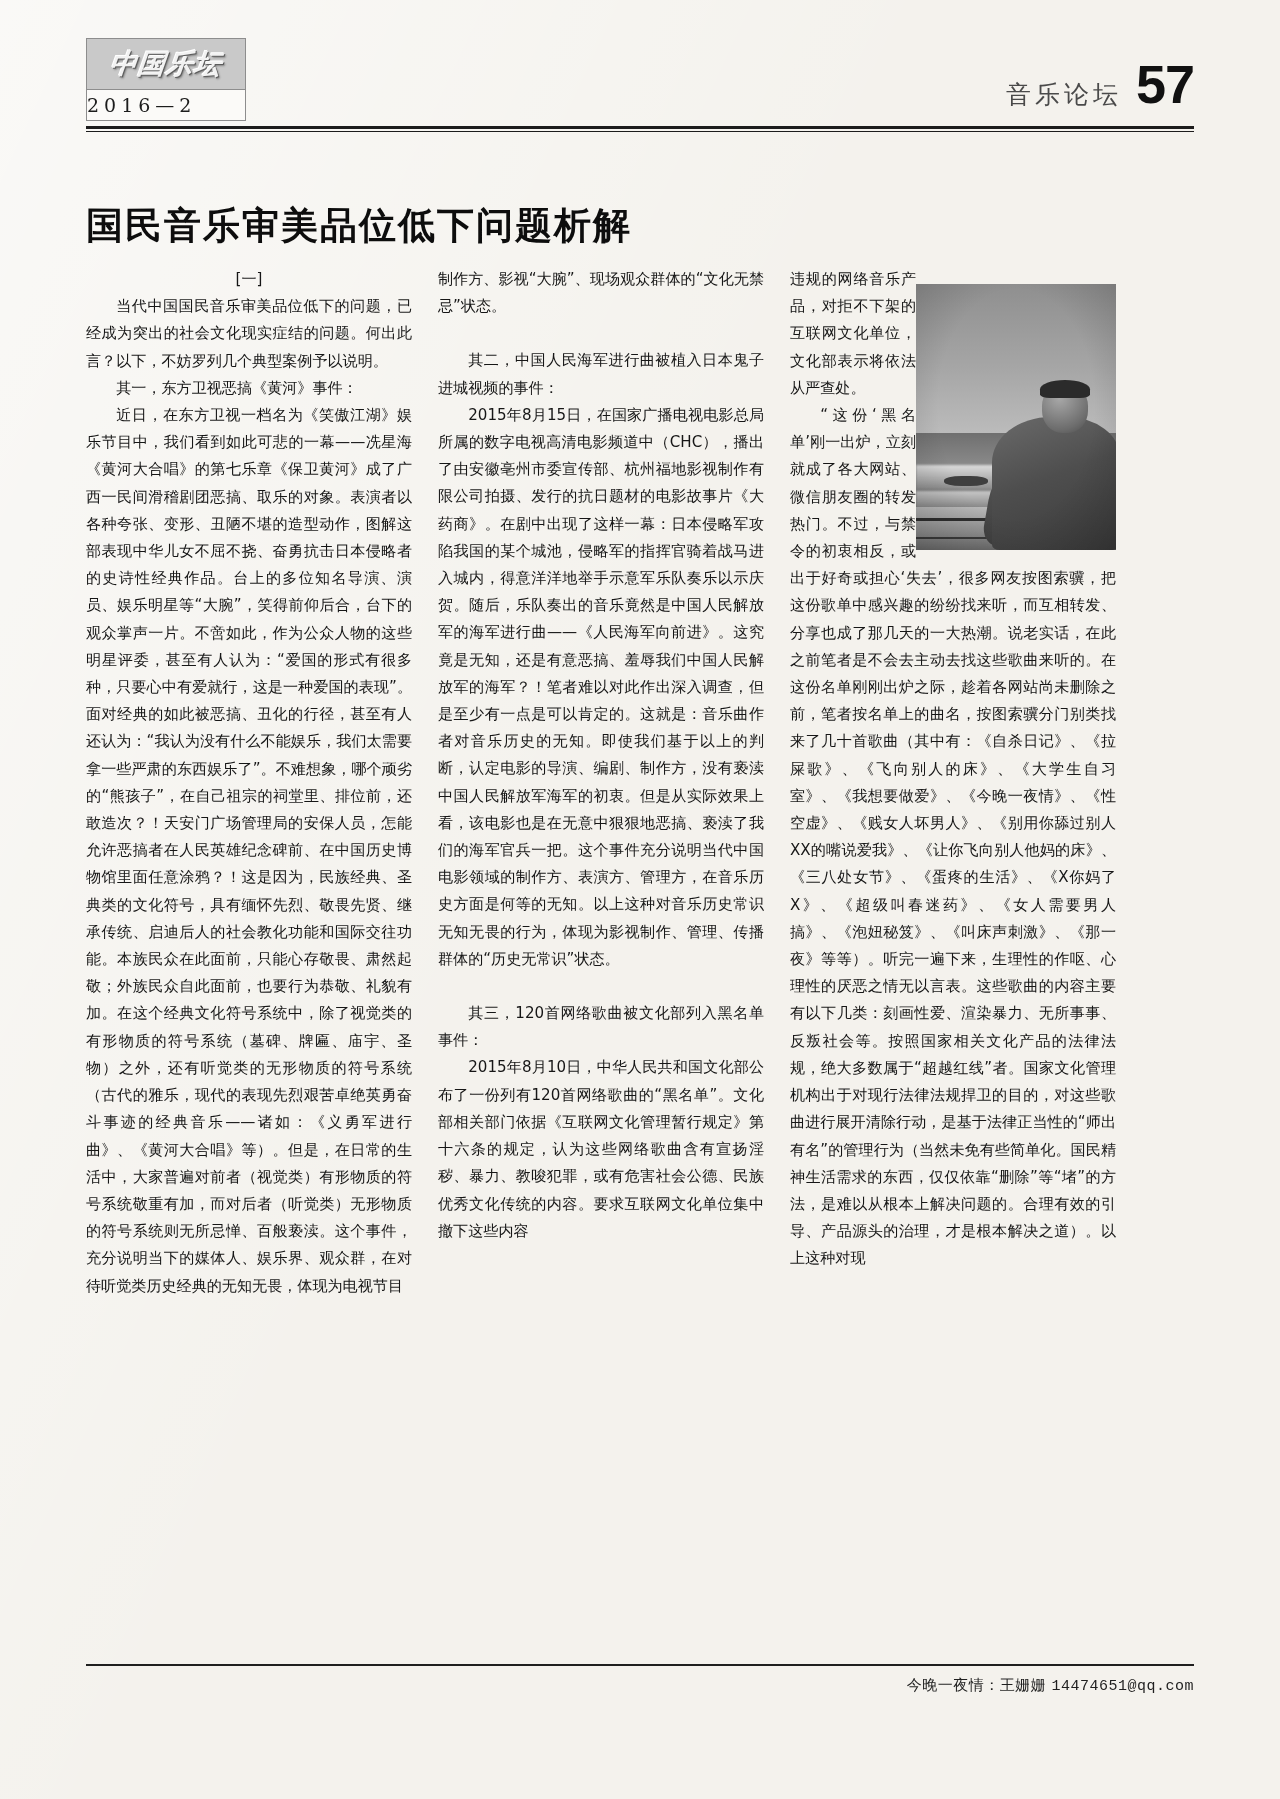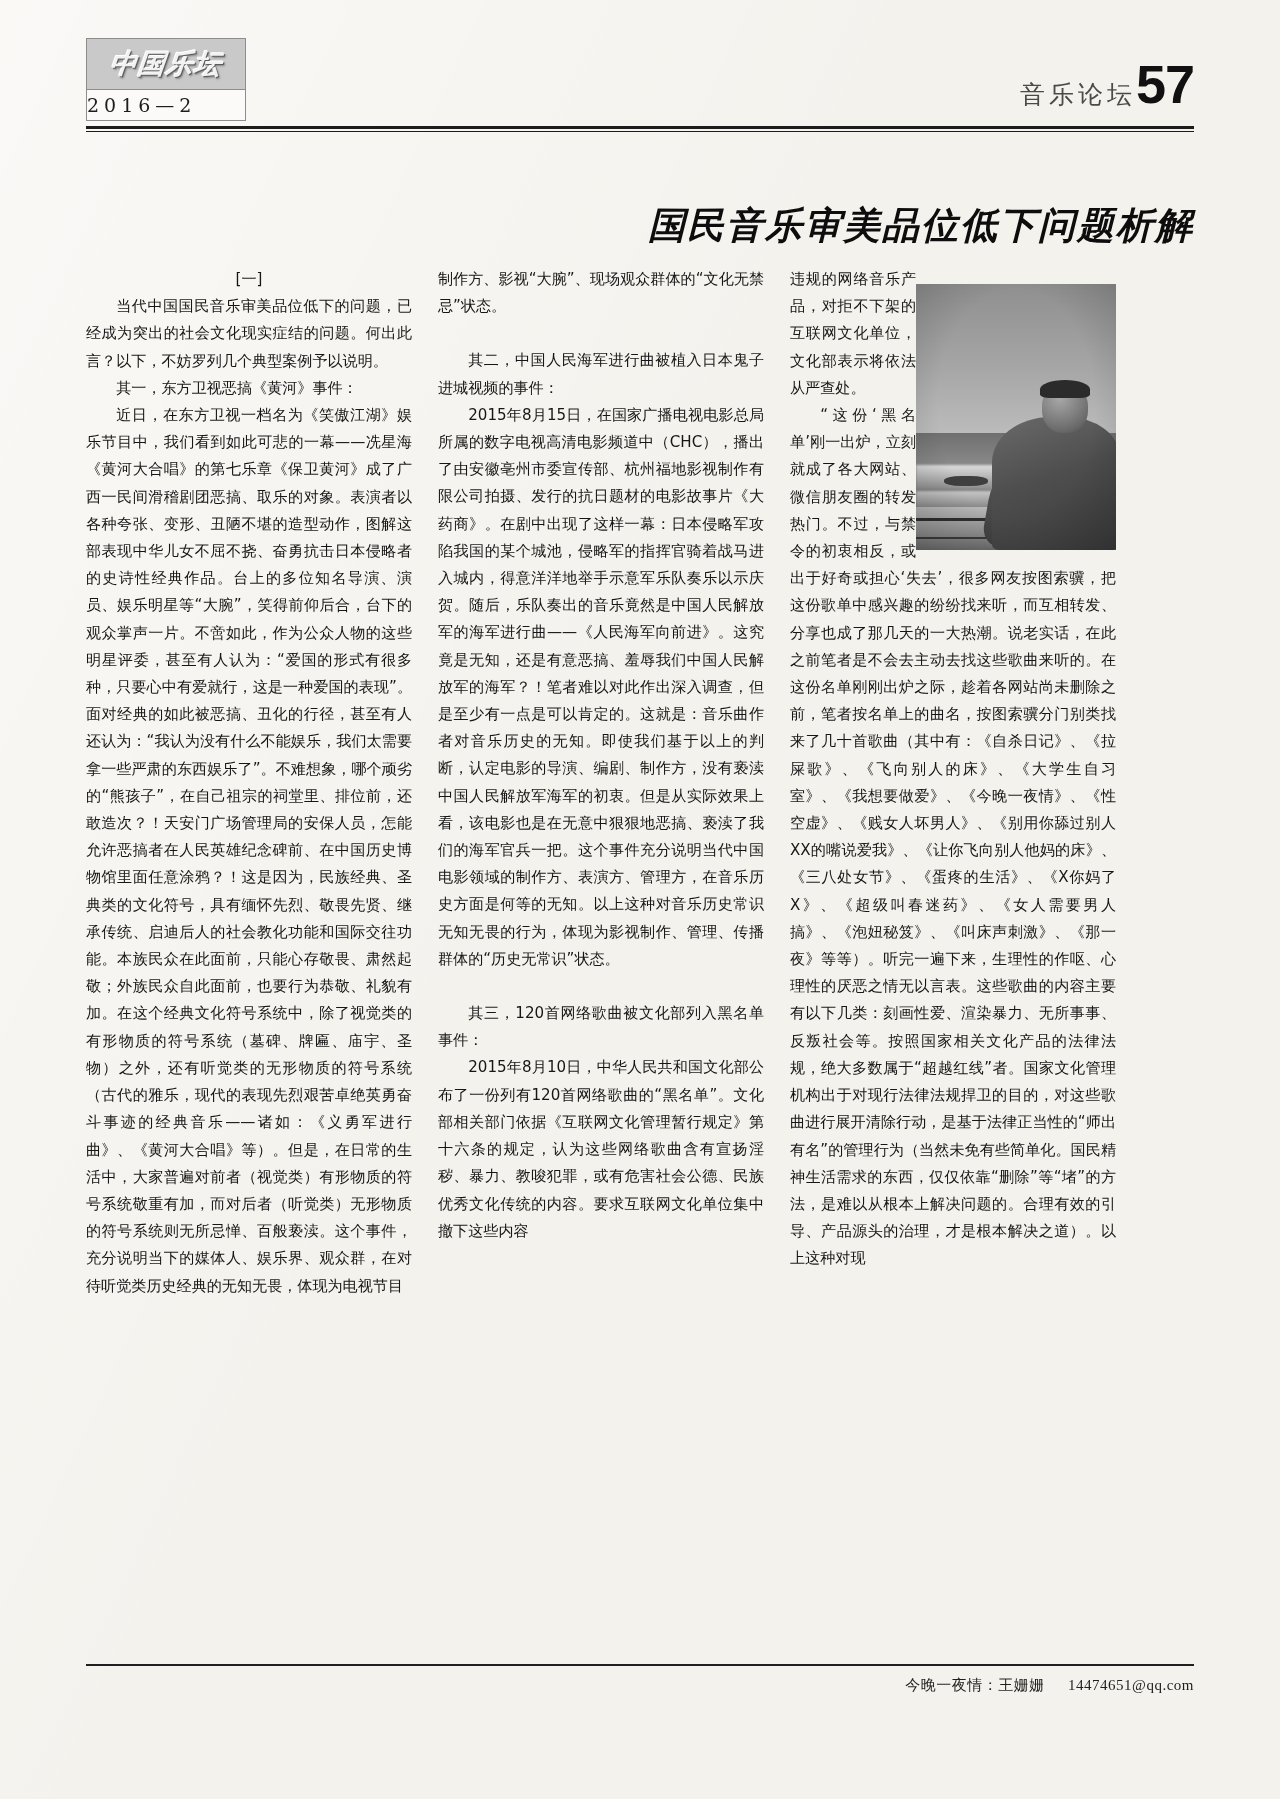--- a/index.html
+++ b/index.html
@@ -75,20 +75,21 @@
     letter-spacing: 5px;
     color: #1c1c1c;
   }
 
   .header-right {
     position: absolute;
     right: 86px;
     top: 62px;
     display: flex;
     align-items: baseline;
+    gap: 14px;
   }
   .header-section {
     font-family: "DejaVu Serif", serif;
     font-size: 25px;
     letter-spacing: 4px;
     color: #4a4a4a;
   }
   .page-number {
     font-family: Liberation Sans, sans-serif;
     font-size: 54px;
@@ -106,27 +107,26 @@
     border-bottom: 1px solid #1c1c1c;
     height: 2px;
   }
 
   
   .article-title {
     position: absolute;
     left: 86px;
     right: 86px;
     top: 176px;
-    text-align: right;
+    text-align: left;
     font-family: "DejaVu Serif", serif;
     font-weight: 700;
     font-size: 37px;
     letter-spacing: 2px;
     color: #0d0d0d;
-    font-style: italic;
   }
 
   
   .columns {
     position: absolute;
     left: 86px;
     top: 266px;
     width: 1110px;
     height: 1385px;
     display: flex;
@@ -285,22 +285,21 @@
   .footer {
     position: absolute;
     right: 86px;
     top: 1676px;
     font-family: "DejaVu Serif", serif;
     font-size: 15px;
     color: #1f1f1f;
     letter-spacing: 0.5px;
   }
   .footer .email {
-    font-family: Liberation Serif, serif;
-    margin-left: 18px;
+    font-family: Liberation Mono, monospace;
   }
 </style>
 </head>
 <body>
 
 <div class="page">
 
   <div class="header">
 
     <div class="masthead">

